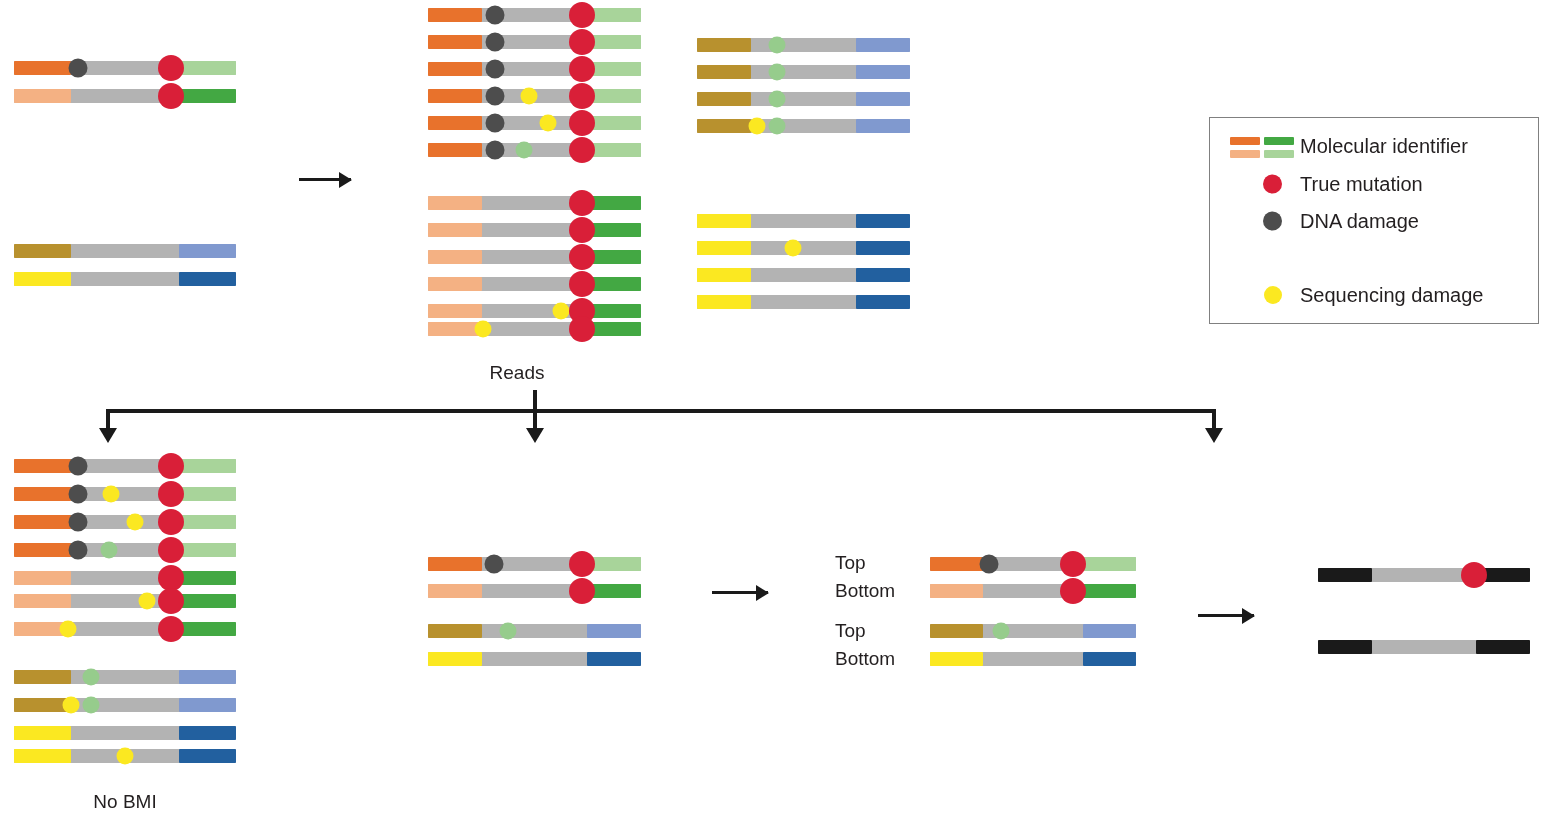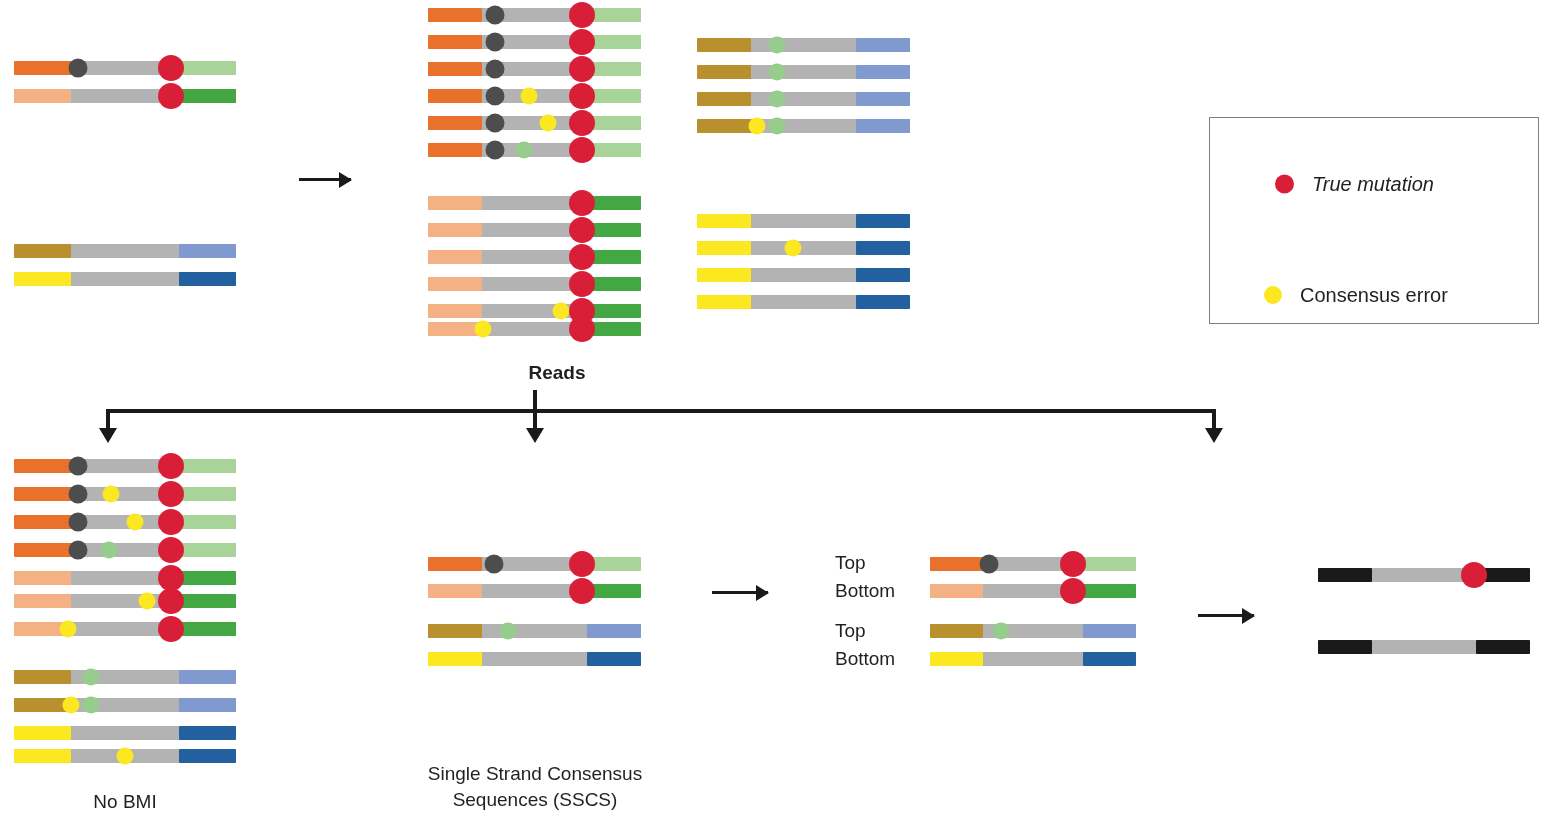--- a/index.html
+++ b/index.html
@@ -242,21 +242,21 @@
         <div class="tag left" style="width: 54px; background: rgb(251, 232, 33);"></div>
         <div class="tag right" style="width: 54px; background: rgb(34, 96, 159);"></div>
       </div>
     <div class="strand" style="left:697px;top:295px;width:213px;">
         <div class="backbone"></div>
         <div class="tag left" style="width: 54px; background: rgb(251, 232, 33);"></div>
         <div class="tag right" style="width: 54px; background: rgb(34, 96, 159);"></div>
       </div>
   </div>
 
-  <div class="caption" style="left:477px;top:360px;width:160px;font-weight:bold;">Reads</div>
+  <div class="caption" style="left:437px;top:360px;width:160px;">Reads</div>
 
   <div>
     <div class="brk-v" style="left:533px;top:390px;height:22px;"></div>
     <div class="brk-h" style="left:106px;top:409px;width:1108px;"></div>
     <div class="brk-v" style="left:106px;top:409px;height:22px;"></div>
     <div class="brk-v" style="left:533px;top:409px;height:22px;"></div>
     <div class="brk-v" style="left:1212px;top:409px;height:22px;"></div>
     <div class="brk-arrow" style="left:108px;top:428px;"></div>
     <div class="brk-arrow" style="left:535px;top:428px;"></div>
     <div class="brk-arrow" style="left:1214px;top:428px;"></div>
@@ -361,22 +361,20 @@
         <div class="tag left" style="width: 54px; background: rgb(184, 145, 46);"></div>
         <div class="tag right" style="width: 54px; background: rgb(128, 153, 207);"></div>
         <div class="dot sm" style="left: 37.5%; background: rgb(150, 204, 140);"></div>
       </div>
     <div class="strand" style="left:428px;top:652px;width:213px;">
         <div class="backbone"></div>
         <div class="tag left" style="width: 54px; background: rgb(251, 232, 33);"></div>
         <div class="tag right" style="width: 54px; background: rgb(34, 96, 159);"></div>
       </div>
   </div>
-  <div class="caption" style="left:394px;top:761px;width:282px;">Single Strand Consensus
-Sequences (SSCS)</div>
 
   <div class="harrow" style="left:712px;top:591px;width:56px;"></div>
 
   <div>
     <div class="sidelabel" style="left:835px;top:552px;">Top</div>
     <div class="sidelabel" style="left:835px;top:580px;">Bottom</div>
     <div class="sidelabel" style="left:835px;top:620px;">Top</div>
     <div class="sidelabel" style="left:835px;top:648px;">Bottom</div>
 
     <div class="strand" style="left:930px;top:557px;width:206px;">
@@ -415,31 +413,46 @@
         <div class="dot big" style="left: 73.5%; background: rgb(217, 31, 56);"></div>
       </div>
     <div class="strand" style="left:1318px;top:640px;width:212px;">
         <div class="backbone"></div>
         <div class="tag left" style="width: 54px; background: rgb(26, 26, 26);"></div>
         <div class="tag right" style="width: 54px; background: rgb(26, 26, 26);"></div>
       </div>
   </div>
 
   <div class="legend" style="left:1209px;top:117px;width:330px;height:207px;">
-
-    <div class="legend-row" style="left:24px;top:50px;height:32px;font-style:italic;">
+    <div class="legend-row" style="left:12px;top:8px;height:40px;">
+      <span class="legend-swatch-wrap">
+        <span class="lg-bar" style="left: 8px; top: 4px; background: rgb(232, 114, 44);"></span>
+        <span class="lg-bar" style="left: 42px; top: 4px; background: rgb(67, 168, 67);"></span>
+        <span class="lg-bar" style="left: 8px; top: 17px; background: rgb(244, 177, 131);"></span>
+        <span class="lg-bar" style="left: 42px; top: 17px; background: rgb(168, 212, 154);"></span>
+      </span>
+      <span class="legend-text">Molecular identifier</span>
+    </div>
+
+    <div class="legend-row" style="left:12px;top:50px;height:32px;">
       <span class="legend-dot-wrap">
         <span class="lg-dot" style="background: rgb(217, 31, 56); width: 19px; height: 19px;"></span>
       </span>
       <span class="legend-text">True mutation</span>
     </div>
 
+    <div class="legend-row" style="left:12px;top:87px;height:32px;">
+      <span class="legend-dot-wrap">
+        <span class="lg-dot" style="background: rgb(77, 77, 77); width: 19px; height: 19px;"></span>
+      </span>
+      <span class="legend-text">DNA damage</span>
+    </div>
 
 
     <div class="legend-row" style="left:12px;top:161px;height:32px;">
       <span class="legend-dot-wrap">
         <span class="lg-dot" style="background: rgb(251, 232, 33); width: 18px; height: 18px;"></span>
       </span>
-      <span class="legend-text">Consensus error</span>
+      <span class="legend-text">Sequencing damage</span>
     </div>
   </div>
 
 </div>
 
 </body></html>

